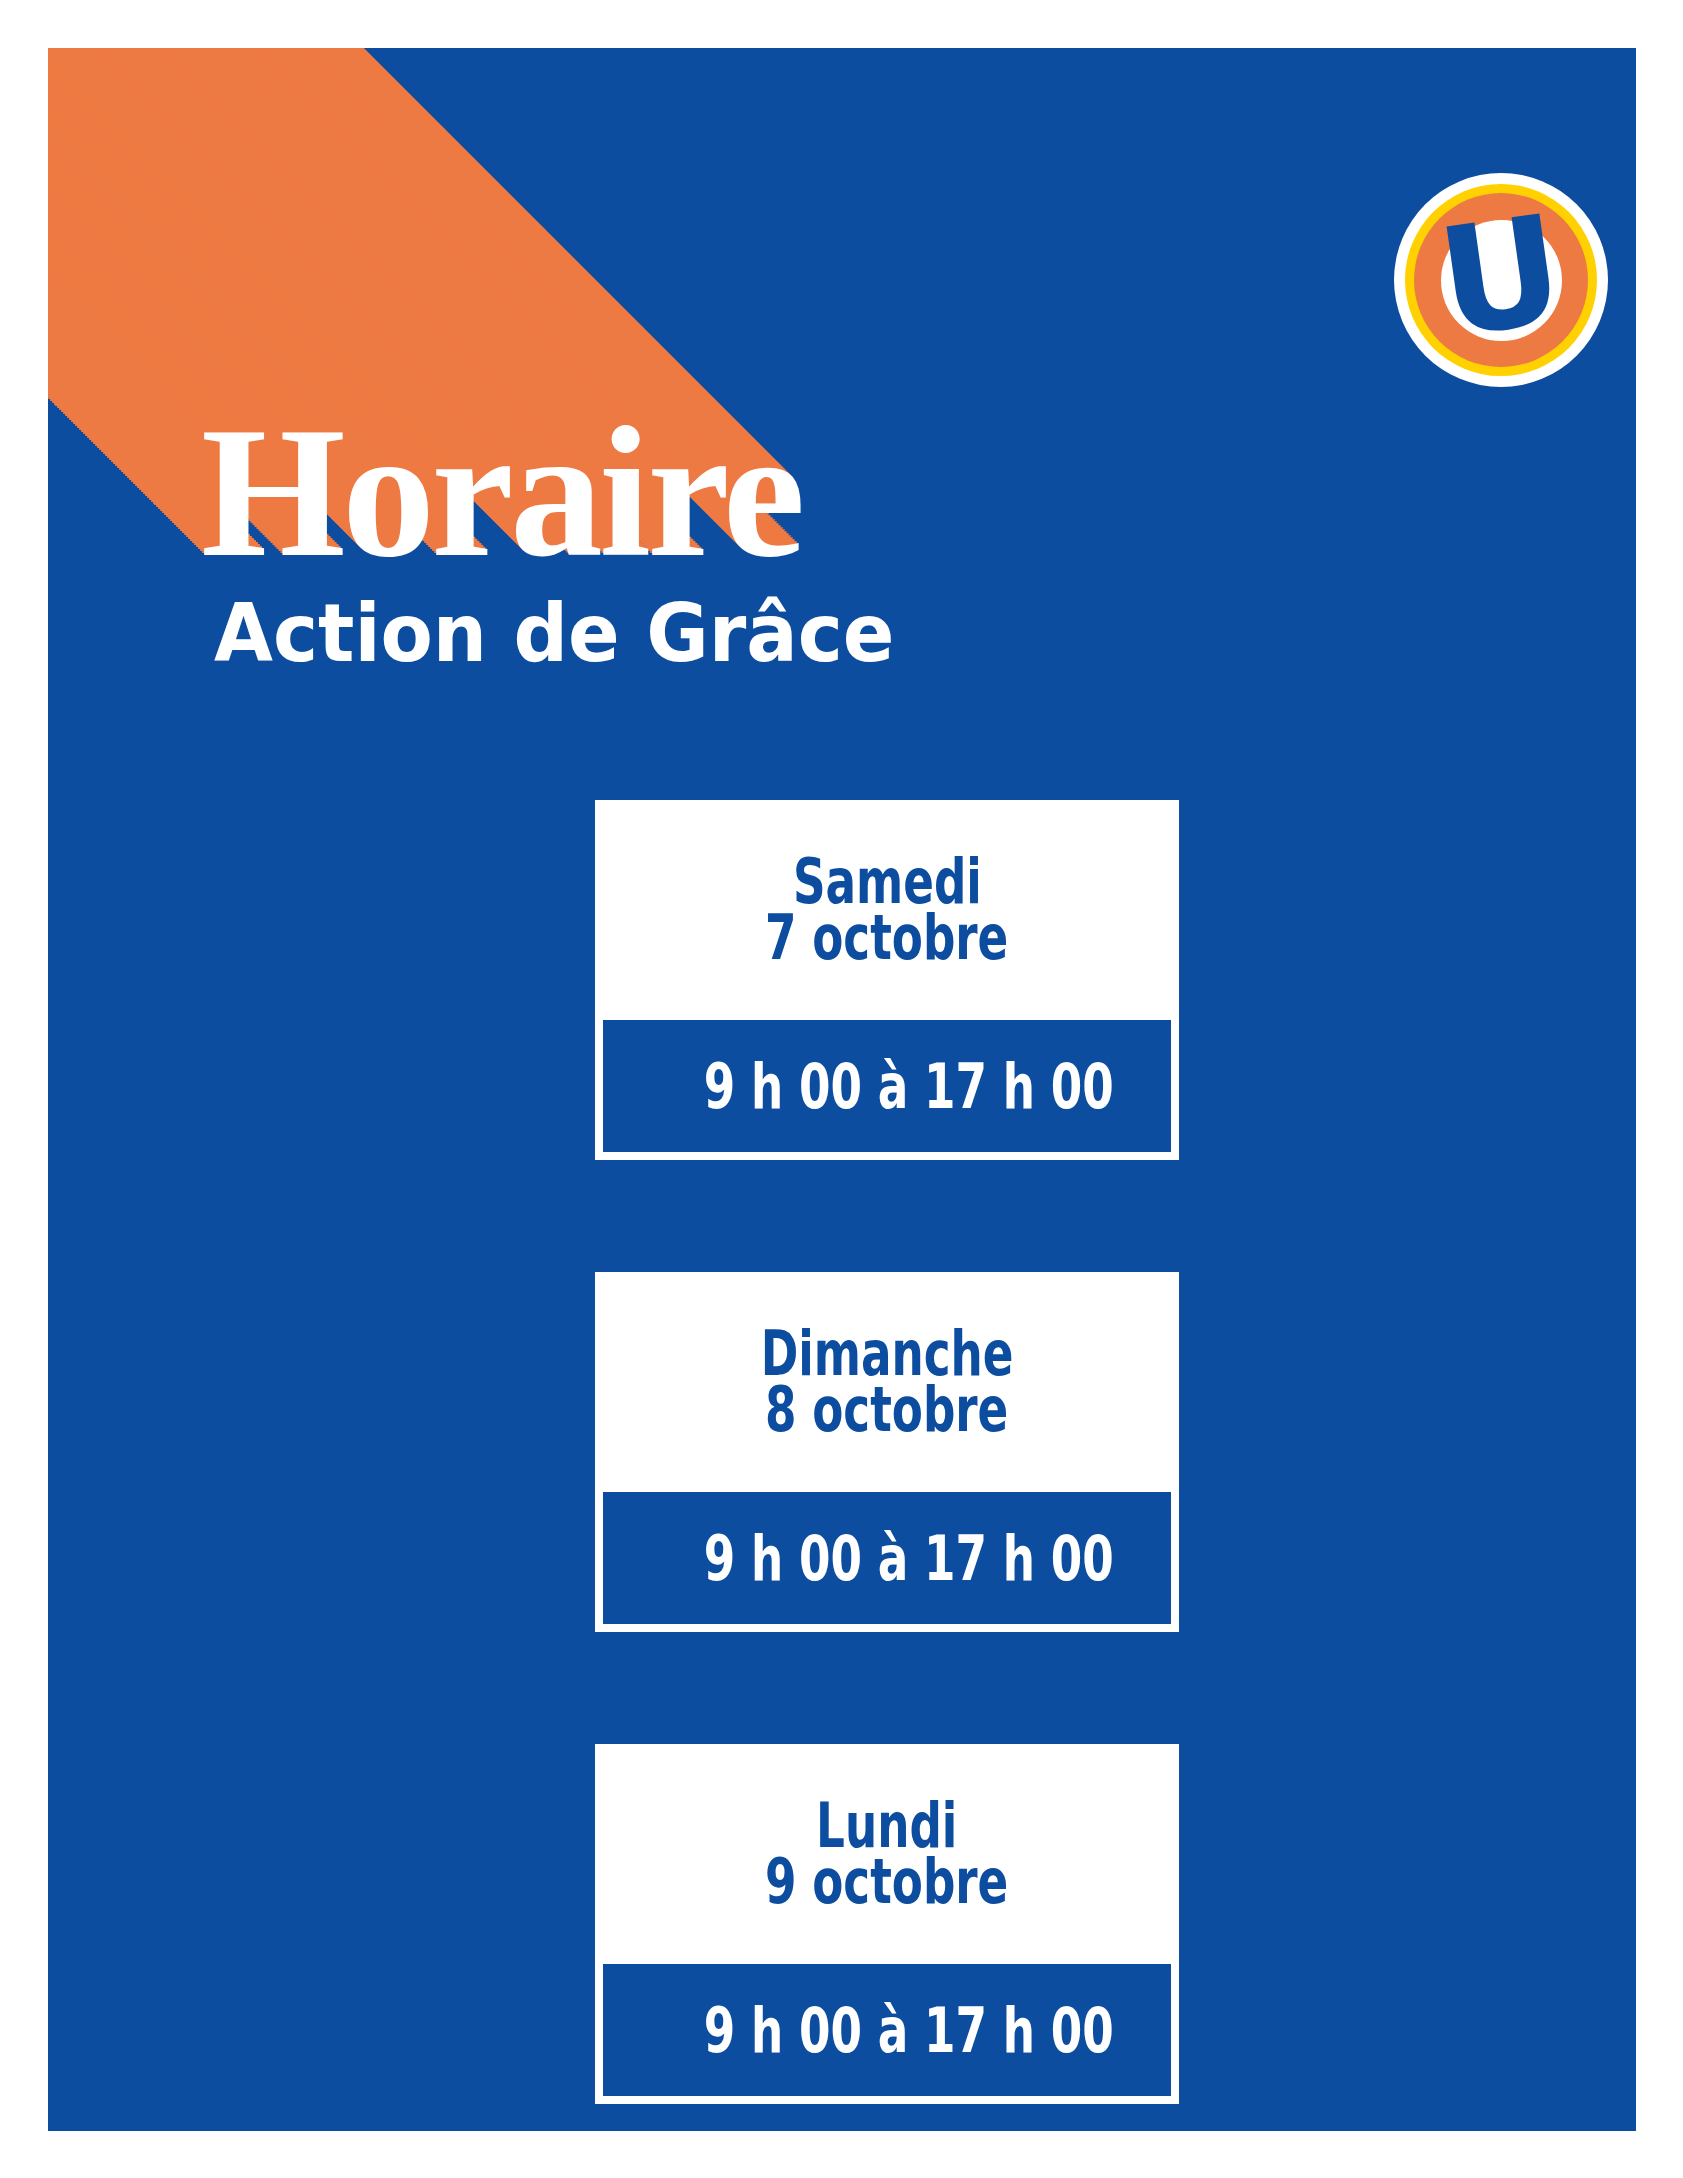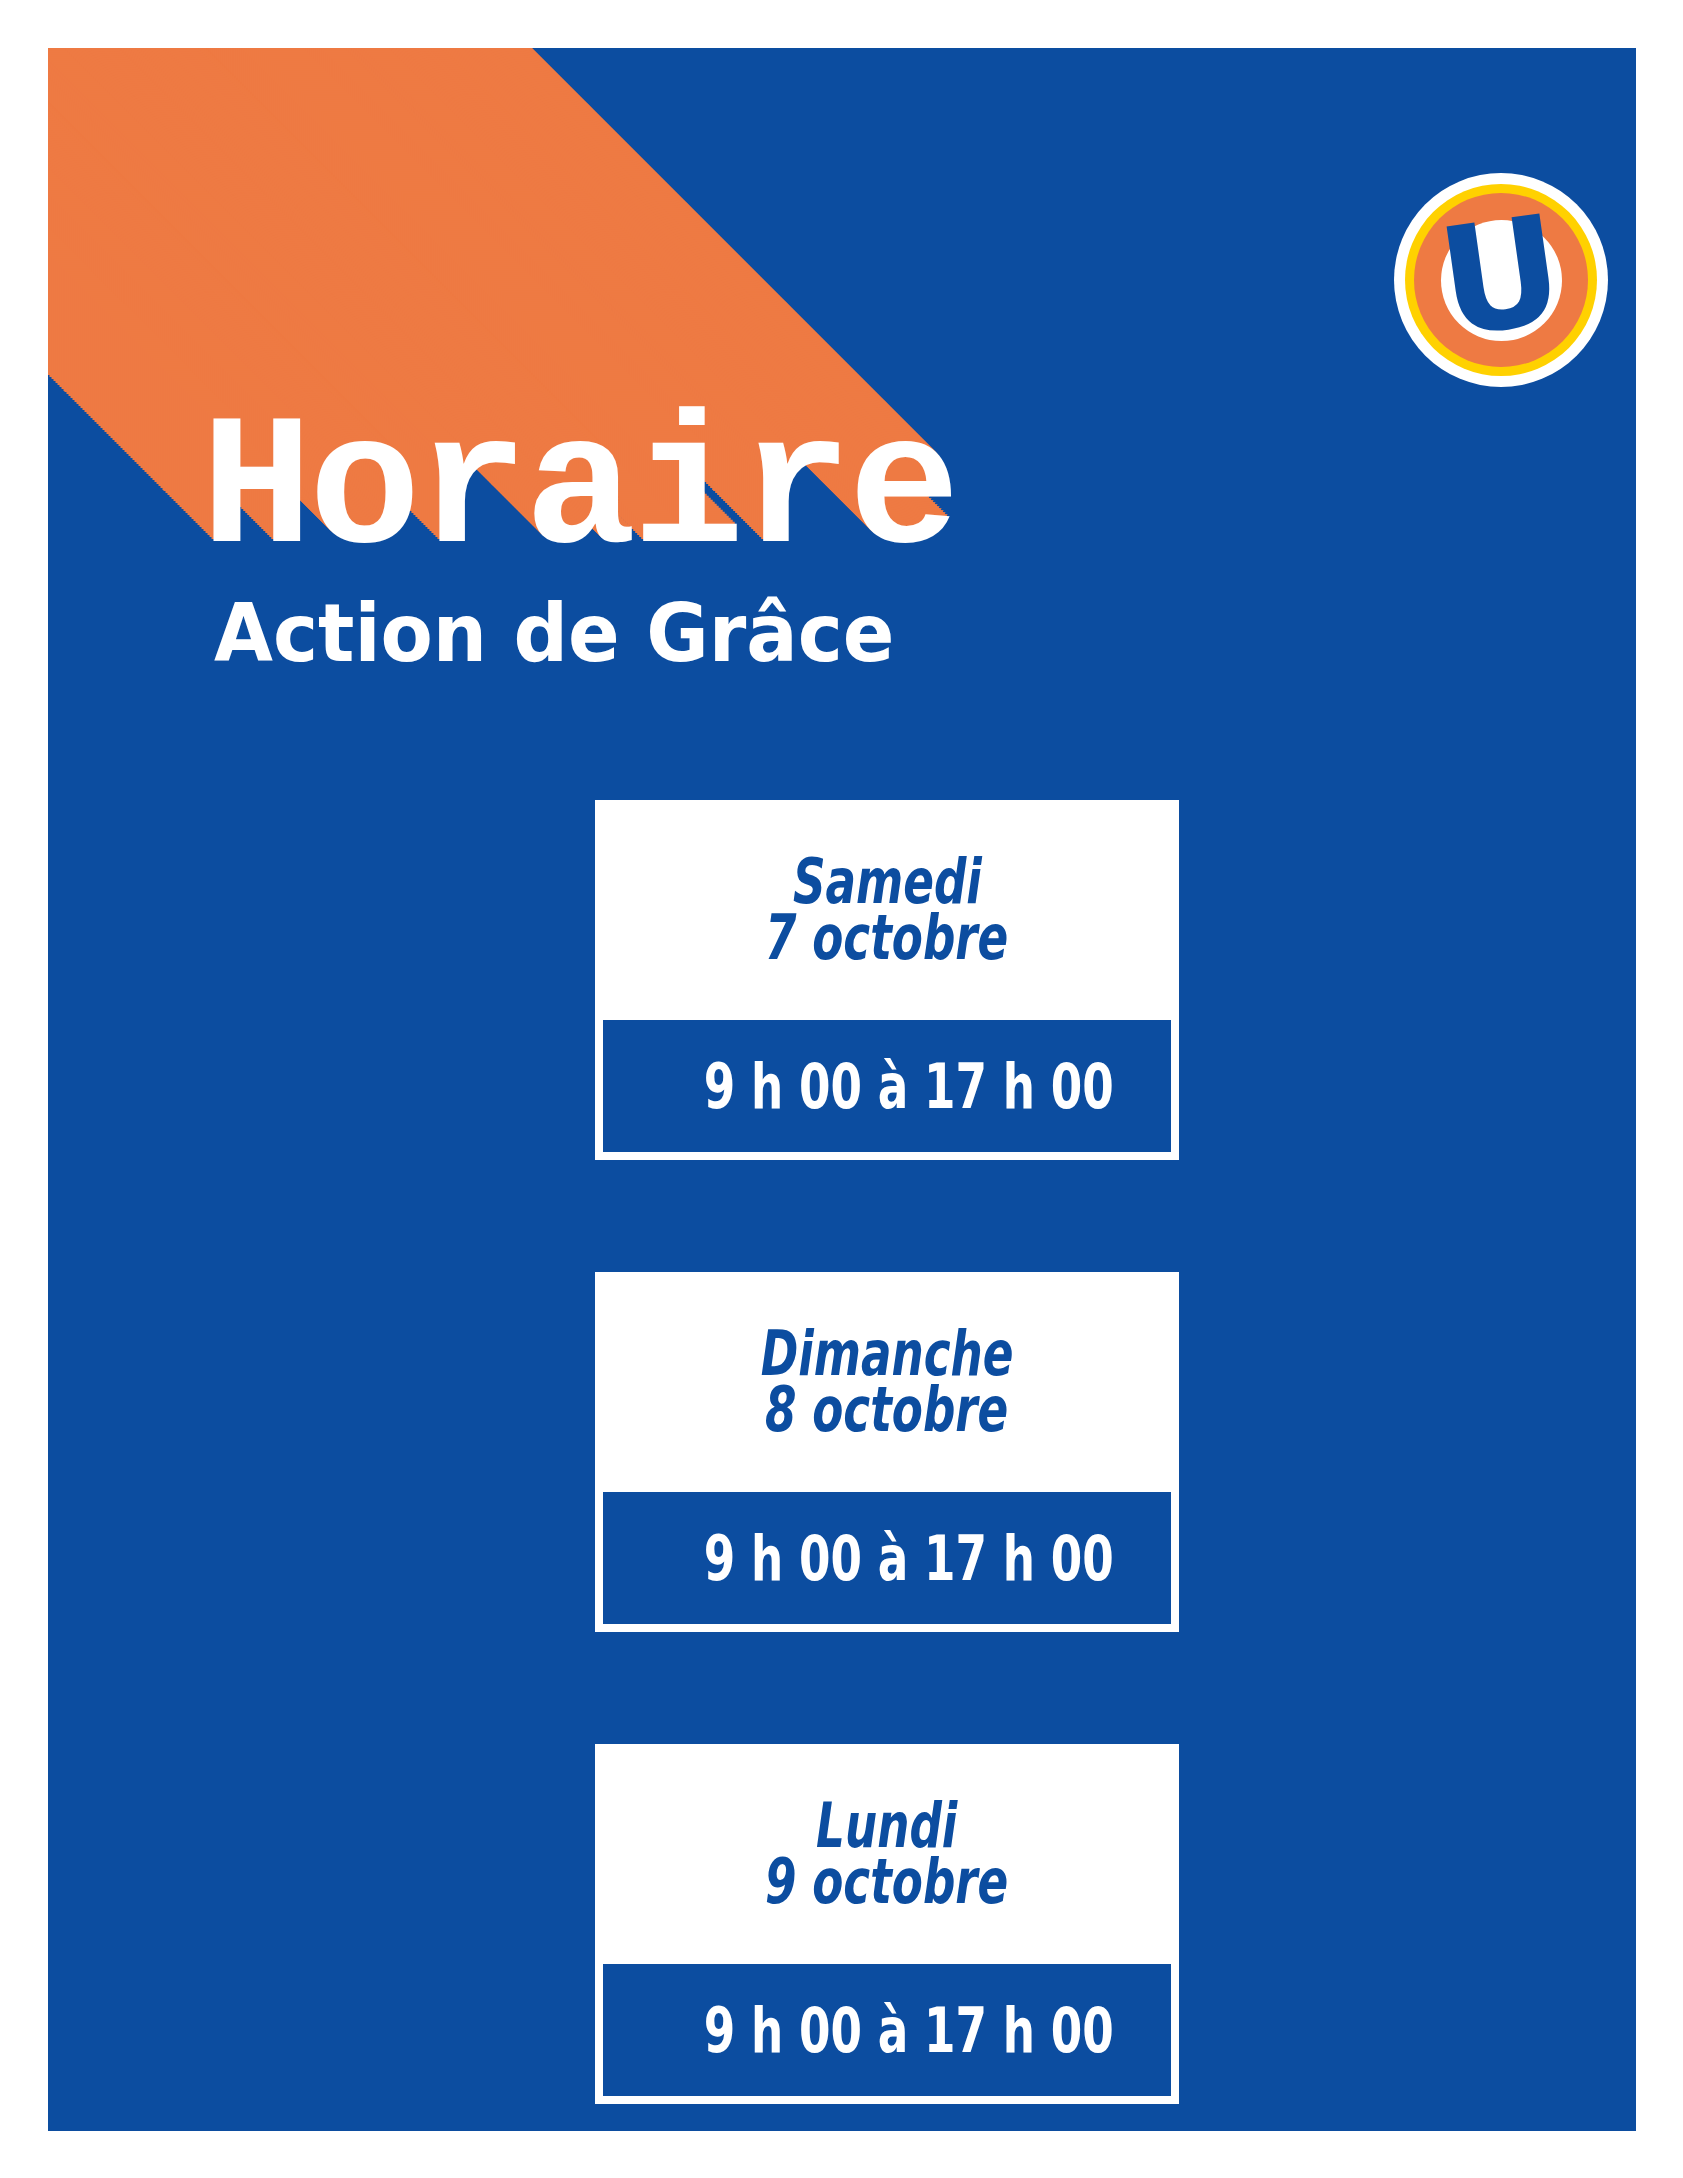--- a/index.html
+++ b/index.html
@@ -21,21 +21,21 @@
     position:absolute;
     left:48px;top:48px;
     width:1588px;height:2083px;
     background:var(--blue);
     overflow:hidden;
   }
   
   .title{
     position:absolute;
     left:153px;top:351px;
-    font-family:Liberation Mono, monospace;
+    font-family:Liberation Serif, serif;
     font-weight:bold;
     font-size:186px;
     line-height:1;
     letter-spacing:-0.02em;
     color:var(--white);
     white-space:nowrap;
   }
   .subtitle{
     position:absolute;
     left:166px;top:545px;
@@ -93,21 +93,20 @@
     display:flex;flex-direction:column;
   }
   .card:last-child{margin-bottom:0;margin-top:20px;}
   .card-date{
     height:220px;
     display:flex;flex-direction:column;
     align-items:center;justify-content:center;
     color:var(--blue);
     font-size:62px;font-weight:bold;line-height:56px;
     text-align:center;
-    font-style:italic;
   }
   .card-date .squeeze{
     display:block;
     transform:scaleX(0.73);
     transform-origin:center;
     white-space:nowrap;
   }
   .card-hours{
     flex:1;
     background:var(--blue);

